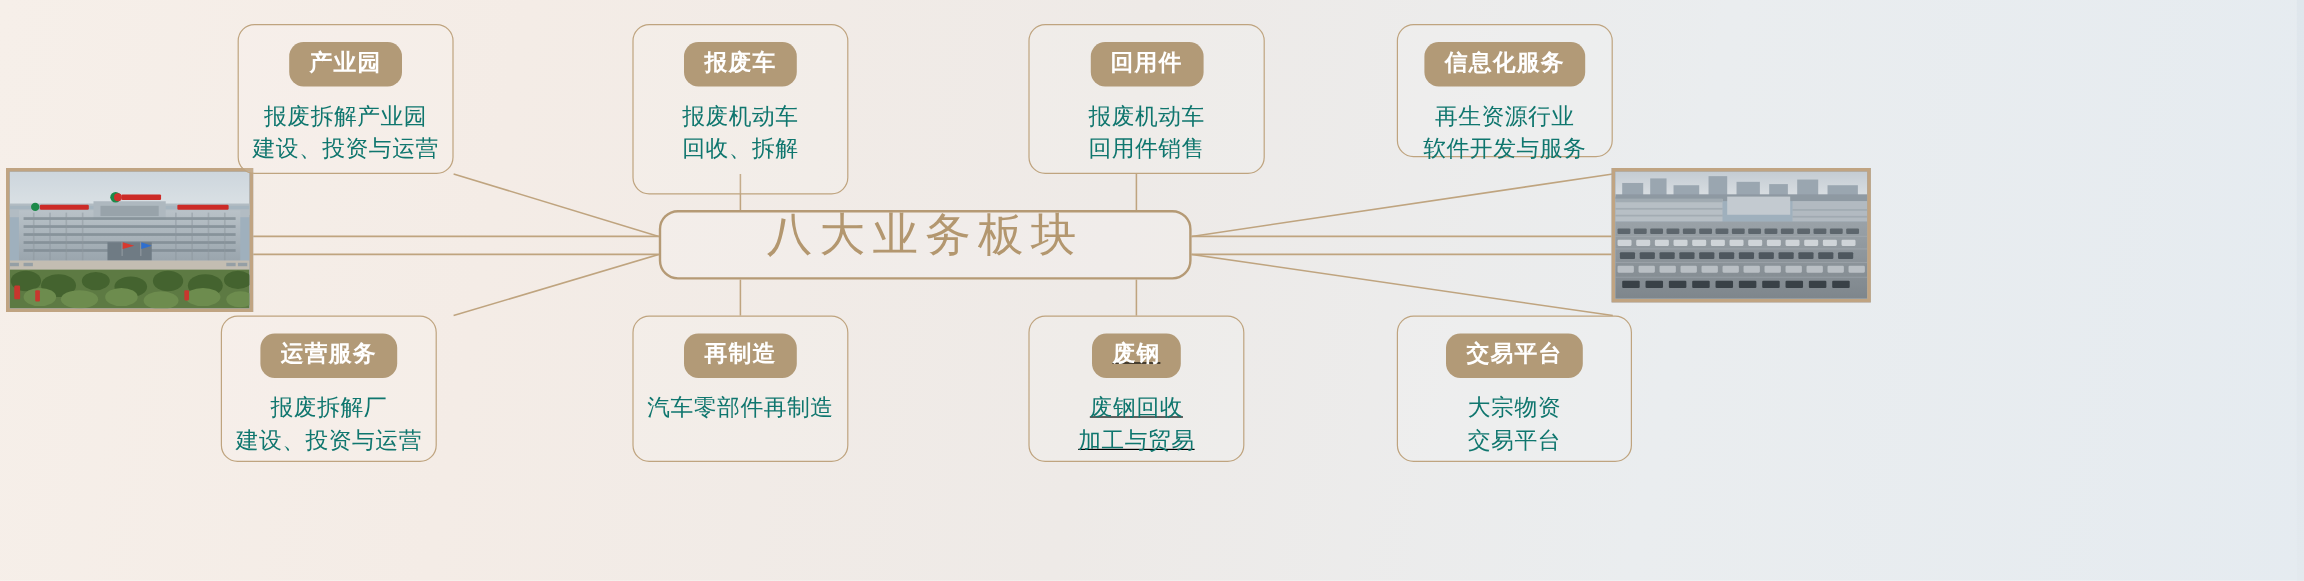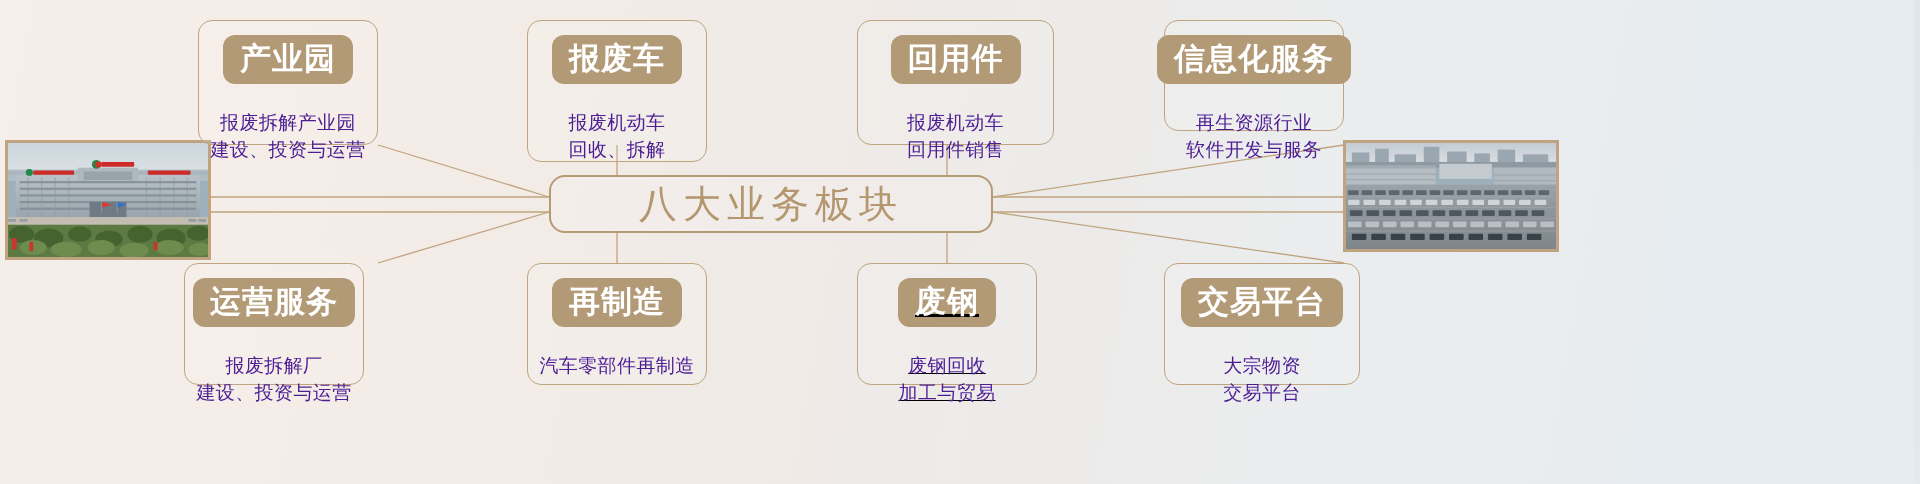--- a/index.html
+++ b/index.html
@@ -12,44 +12,44 @@
   #stage{position:absolute;inset:0;}
 
   
   #links{position:absolute;left:0;top:0;width:1920px;height:484px;}
 
   
   .center-node{
     position:absolute;left:549px;top:175px;width:444px;height:58px;
     border:2px solid #b59a75;border-radius:16px;
     background:rgba(255,255,255,0.12);
-    display:flex;align-items:center;justify-content:center;
+    display:flex;justify-content:center;
     box-sizing:border-box;
   }
   .center-node .ctext{
     font-family:"Liberation Serif","DejaVu Serif",serif;
     font-size:38px;letter-spacing:6px;color:#b3976f;font-weight:400;
     white-space:nowrap;line-height:1;
   }
 
   
   .card{
     position:absolute;box-sizing:border-box;
     border:1.5px solid #bfa47f;border-radius:14px;
     background:rgba(255,255,255,0.10);
     display:flex;flex-direction:column;align-items:center;
   }
   .badge{
     background:#b29a77;color:#ffffff;border-radius:12px;
-    font-size:31px;font-weight:700;line-height:1;
+    font-size:19px;font-weight:700;line-height:1;
     padding:8px 17px 10px 17px;white-space:nowrap;
     letter-spacing:1px;
   }
   .desc{
-    margin-top:26px;text-align:center;color:#4c1d95;
+    margin-top:13px;text-align:center;color:#0f766e;
     font-size:19px;line-height:1.42;white-space:pre-line;
     letter-spacing:0.4px;
   }
   .card.top{padding-top:14px;}
   .card.bottom{padding-top:14px;}
 
   
   #card-chanyeyuan{left:198px;top:20px;width:180px;height:125px;}
   #card-baofeiche {left:527px;top:20px;width:180px;height:142px;}
   #card-huiyongjian{left:857px;top:20px;width:197px;height:125px;}

